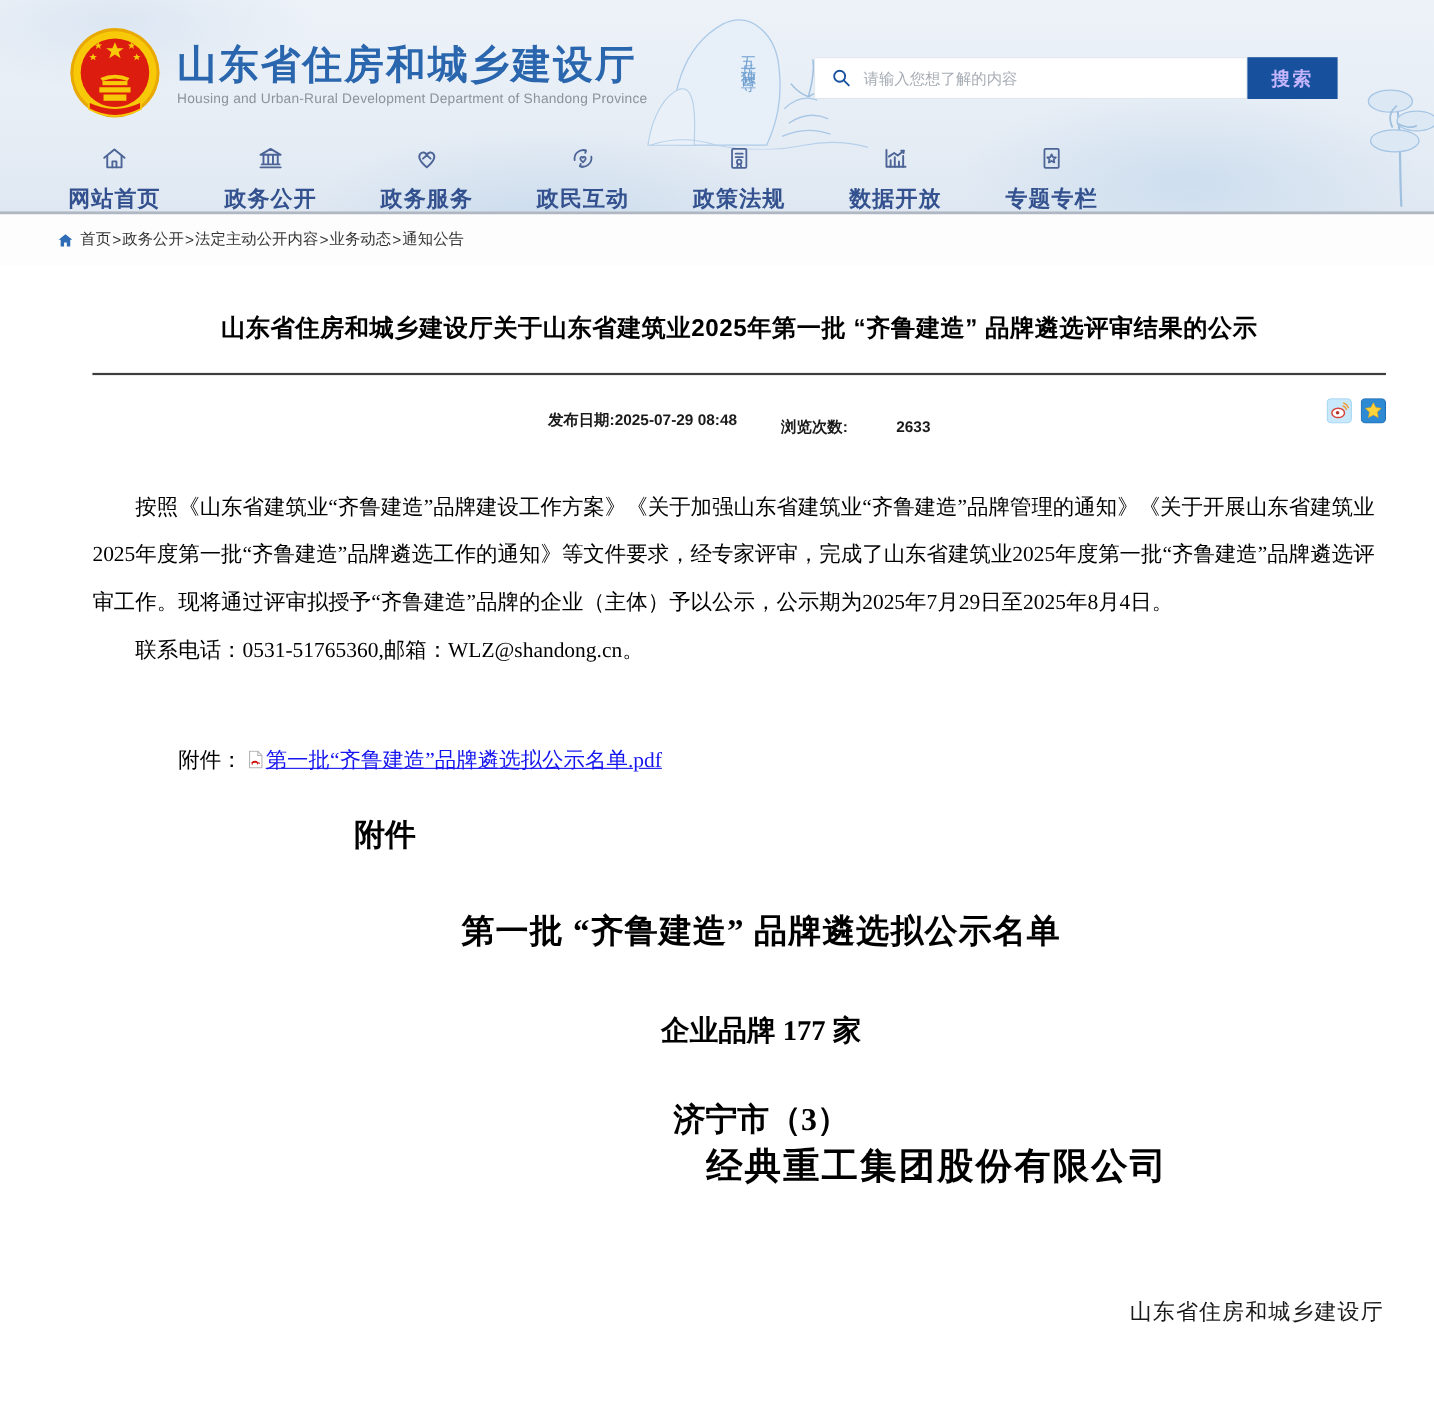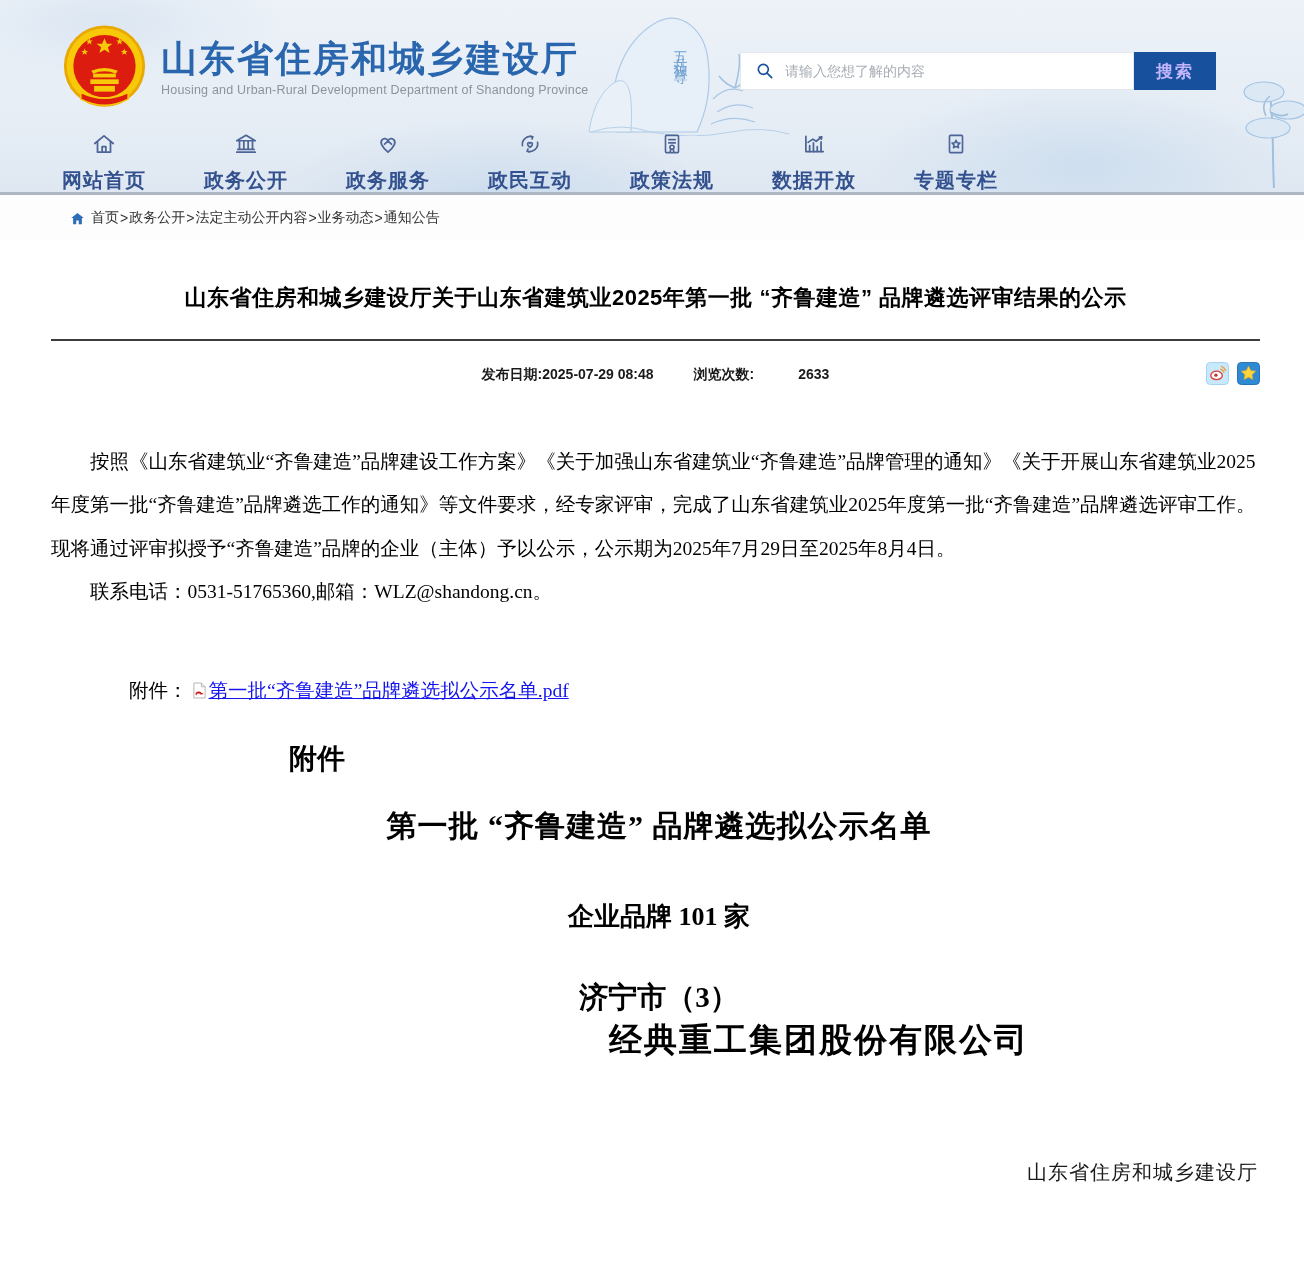--- a/index.html
+++ b/index.html
@@ -33,47 +33,47 @@
 
   
   .nav { position:relative; display:flex; align-items:center; height:54px; padding-left:62px; gap:58px; }
   .nav-item { display:flex; align-items:center; gap:10px; color:#33518e; cursor:pointer;flex-direction:column; }
   .nav-item svg { width:26px; height:26px; stroke:#4c6496; }
   .nav-label { font-size:20px; font-weight:700; letter-spacing:1px; }
 
   .nav-divider { height:3px; background:#aeb7c2; }
 
   
-  .crumb-row { display:flex; align-items:center; height:46px; padding-left:70px; background:#fdfdfd; font-size:14px; color:#333; }
+  .crumb-row { display:flex; align-items:center; height:46px; padding-left:52px; background:#fdfdfd; font-size:14px; color:#333; }
   .crumb-row svg { margin-right:6px; }
   .crumb { cursor:pointer; }
   .crumb-sep { margin:0 1px; }
 
   
-  .content { padding:0 44px 0 51px; }
+  .content { padding:0 44px 0 84px; }
   .article-title { margin-top:42px; text-align:center; font-size:22px; font-weight:700; color:#000; letter-spacing:.5px; }
   .title-rule { border:none; border-top:2px solid #3d3d3d; margin-top:26px; }
   .meta-row { position:relative; margin-top:21px; height:26px; font-size:14px; color:#1a1a1a; font-weight:700; }
   .meta-center { display:flex; justify-content:center; gap:40px; padding-top:4px;align-items:center; }
-  .meta-views { display:flex; gap:44px; }
+  .meta-views { display:flex; gap:44px;margin-top:14px; }
   .share-icons { position:absolute; right:0; top:0; display:flex; gap:8px; }
   .share-icons svg { cursor:pointer; }
 
   .body-text { font-family:"Liberation Serif","DejaVu Serif",serif; color:#000; }
   .paras { margin-top:52px; font-size:19.5px; line-height:2.22; }
   .paras p { text-indent:2em; }
 
   .attach-row { margin-top:64px; font-size:19.5px; display:flex; align-items:center; }
   .attach-row .pdf { margin:0 2px 0 4px; }
   .attach-link { color:#1414ee; text-decoration:underline; cursor:pointer; }
 
   
   .doc { margin:36px 0 0 238px; width:740px; font-family:"Liberation Serif","DejaVu Serif",serif; color:#000; }
   .doc-annex { font-size:28px; font-weight:700; }
-  .doc-title { margin-top:28px; text-align:center; font-size:30px; font-weight:700; letter-spacing:1px;font-family:Liberation Serif, serif; }
+  .doc-title { margin-top:48px; text-align:center; font-size:30px; font-weight:700; letter-spacing:1px;font-family:Liberation Serif, serif; }
   .doc-sub { margin-top:52px; text-align:center; font-size:26px; font-weight:600; }
   .doc-city { margin-top:44px; text-align:center; font-size:29px; font-weight:700; }
   .doc-company { text-align:right; font-size:33px; font-weight:700; letter-spacing:2px; }
 
   .sign-block { margin-top:96px; text-align:right; font-family:"Liberation Serif","DejaVu Serif",serif; font-size:20px; color:#1a1a1a; }
   .sign-org { padding-right:2px; letter-spacing:1px; }
 </style>
 </head>
 <body>
 
@@ -254,21 +254,21 @@
         <path d="M2 1 H10 L14 5 V17 H2 Z" fill="#fff" stroke="#b2b2b2"></path>
         <path d="M10 1 L10 5 L14 5" fill="none" stroke="#b2b2b2"></path>
         <path d="M4.6 13.5 C4 9.8 10.4 9.6 9.6 13.2 M4.2 12 C7 11.4 9.6 11.6 11.6 12.6" fill="none" stroke="#d10f0f" stroke-width="1.1" stroke-linecap="round"></path>
       </svg>
       <span class="attach-link">第一批“齐鲁建造”品牌遴选拟公示名单.pdf</span>
     </div>
 
     <div class="doc">
       <div class="doc-annex">附件</div>
       <div class="doc-title">第一批 “齐鲁建造” 品牌遴选拟公示名单</div>
-      <div class="doc-sub">企业品牌 101 家</div>
+      <div class="doc-sub">企业品牌 177 家</div>
       <div class="doc-city">济宁市（3）</div>
       <div class="doc-company">经典重工集团股份有限公司</div>
     </div>
 
     <div class="sign-block">
       <div class="sign-org">山东省住房和城乡建设厅</div>
 
     </div>
 
   </div>

